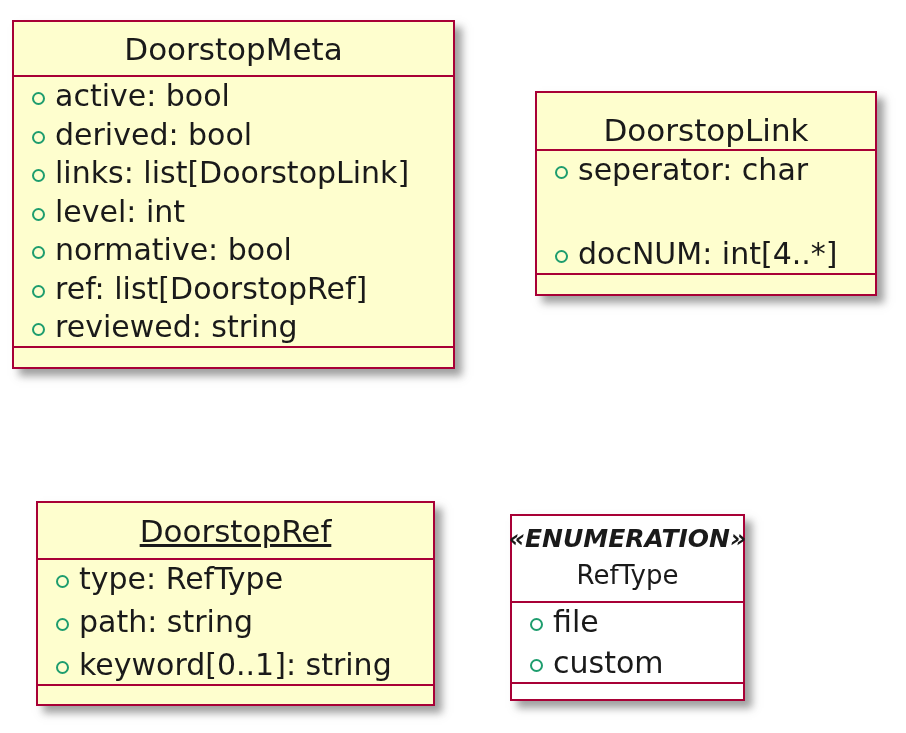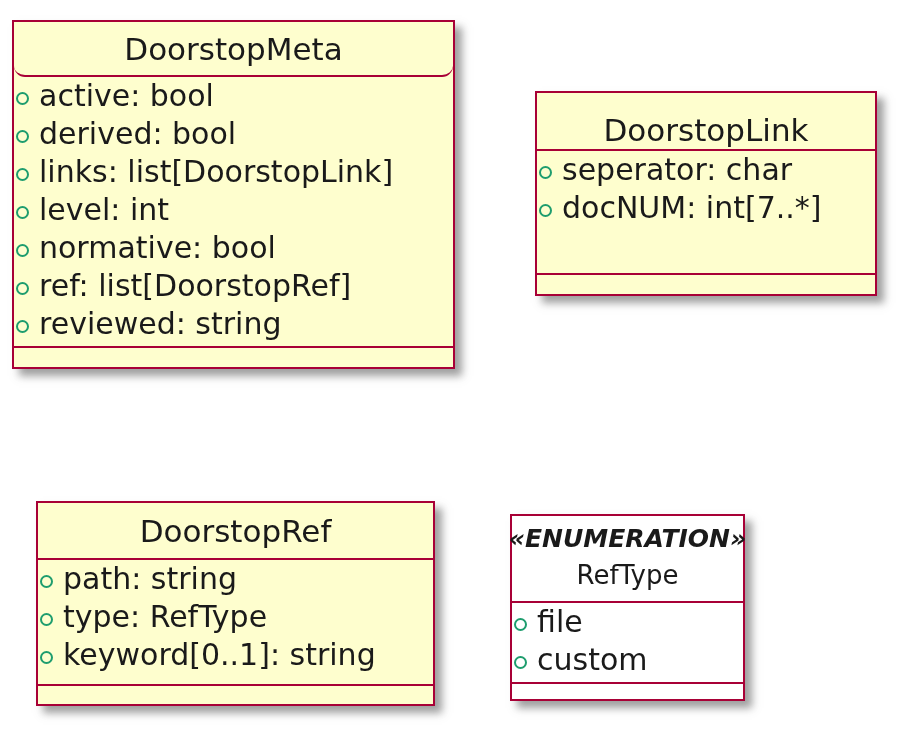--- a/index.html
+++ b/index.html
@@ -47,22 +47,22 @@
     font-weight: bold;
     line-height: 33px;
     white-space: nowrap;
   }
   .enum .class-name { font-size: 26px; line-height: 40px; }
 
   .attrs {
     flex: 1;
     display: flex;
     flex-direction: column;
-    justify-content: flex-start;
-    padding-left: 2px;
+    justify-content: space-between;
+    padding-left: 18px;
     padding-right: 6px;
     font-size: 30px;
     overflow: hidden;
   }
   .attr {
     display: flex;
     align-items: center;
     line-height: 38px;
     height: 38px;
     white-space: nowrap;
@@ -76,29 +76,29 @@
     margin-top: 5px;
     flex: none;
   }
   .methods {
     border-top: 2px solid var(--border-color);
     flex: none;
   }
 
   
   #cls-meta { left: 12px;  top: 20px;  width: 443px; height: 349px; }
-  #cls-meta .title   { height: 55px; border-radius: 11px; }
+  #cls-meta .title   { height: 55px; }
   #cls-meta .methods { height: 21px; }
 
   #cls-link { left: 535px; top: 91px;  width: 342px; height: 205px; }
   #cls-link .title   { height: 58px; justify-content: flex-end; }
   #cls-link .methods { height: 21px; }
 
   #cls-ref  { left: 36px;  top: 501px; width: 399px; height: 205px; }
-  #cls-ref .title   { height: 57px; }
+  #cls-ref .title   { height: 57px; text-decoration: underline; }
   #cls-ref .methods { height: 20px; }
 
   #cls-enum { left: 510px; top: 514px; width: 235px; height: 187px; }
   #cls-enum .title   { height: 87px; }
   #cls-enum .methods { height: 17px; }
 </style>
 </head>
 <body>
 
 <div class="canvas">
@@ -144,38 +144,38 @@
     <div class="title">
       <span class="class-name">DoorstopLink</span>
     </div>
     <div class="attrs">
       <div class="attr">
         <span class="ring"></span>
         <span>seperator: char</span>
       </div>
       <div class="attr">
         <span class="ring"></span>
-        <span>docNUM: int[7..*]</span>
+        <span>docNUM: int[4..*]</span>
       </div>
     </div>
     <div class="methods"></div>
   </div>
 
   <div class="uml-class" id="cls-ref">
     <div class="title">
       <span class="class-name">DoorstopRef</span>
     </div>
     <div class="attrs">
       <div class="attr">
         <span class="ring"></span>
+        <span>type: RefType</span>
+      </div>
+      <div class="attr">
+        <span class="ring"></span>
         <span>path: string</span>
-      </div>
-      <div class="attr">
-        <span class="ring"></span>
-        <span>type: RefType</span>
       </div>
       <div class="attr">
         <span class="ring"></span>
         <span>keyword[0..1]: string</span>
       </div>
     </div>
     <div class="methods"></div>
   </div>
 
   <div class="uml-class enum" id="cls-enum">

